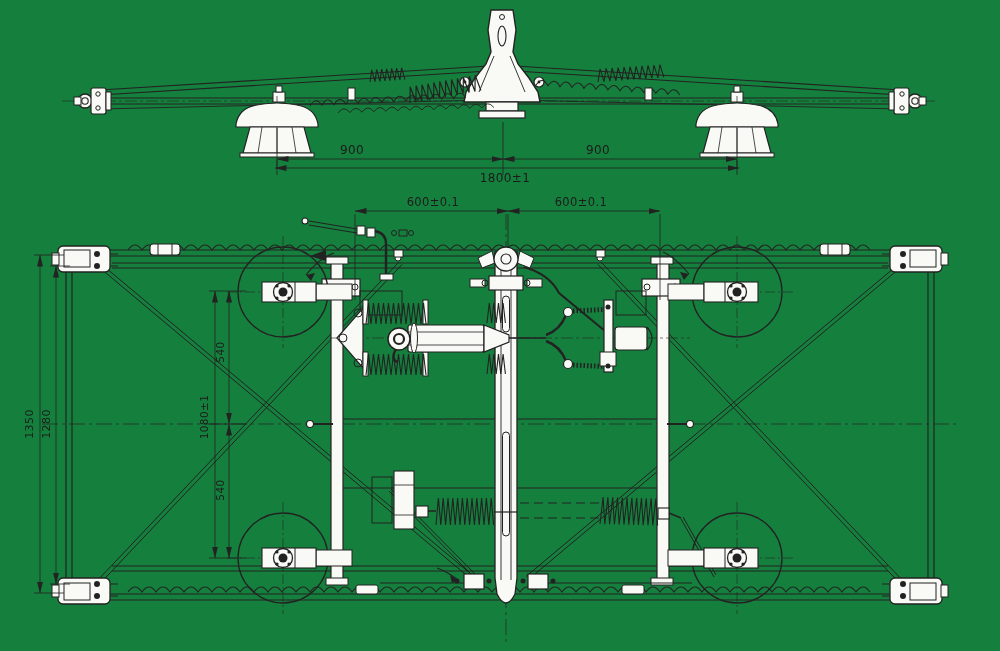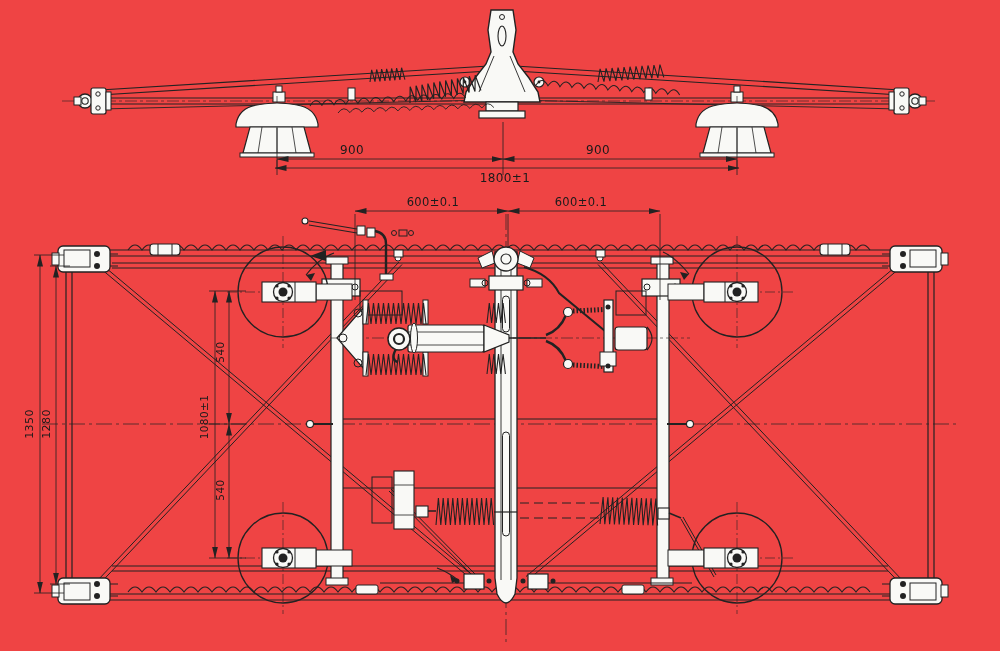--- a/index.html
+++ b/index.html
@@ -1,16 +1,16 @@
 <!DOCTYPE html>
 <html><head>
 <meta charset="utf-8">
 <style>
   html,body{margin:0;padding:0;background:#e8e8e6;}
-  #stage{position:relative;width:1000px;height:651px;background:#ef4444;overflow:hidden;
+  #stage{position:relative;width:1000px;height:651px;background:#15803d;overflow:hidden;
          font-family:"DejaVu Sans",sans-serif;}
   svg{display:block}
   text{fill:#1b1b1b;font-family:"DejaVu Sans",sans-serif;letter-spacing:.4px}
   .ln{stroke:#222;fill:none}
   .paper{fill:#f9f9f6}
 </style>
 </head>
 <body>
 
 <div id="stage">

